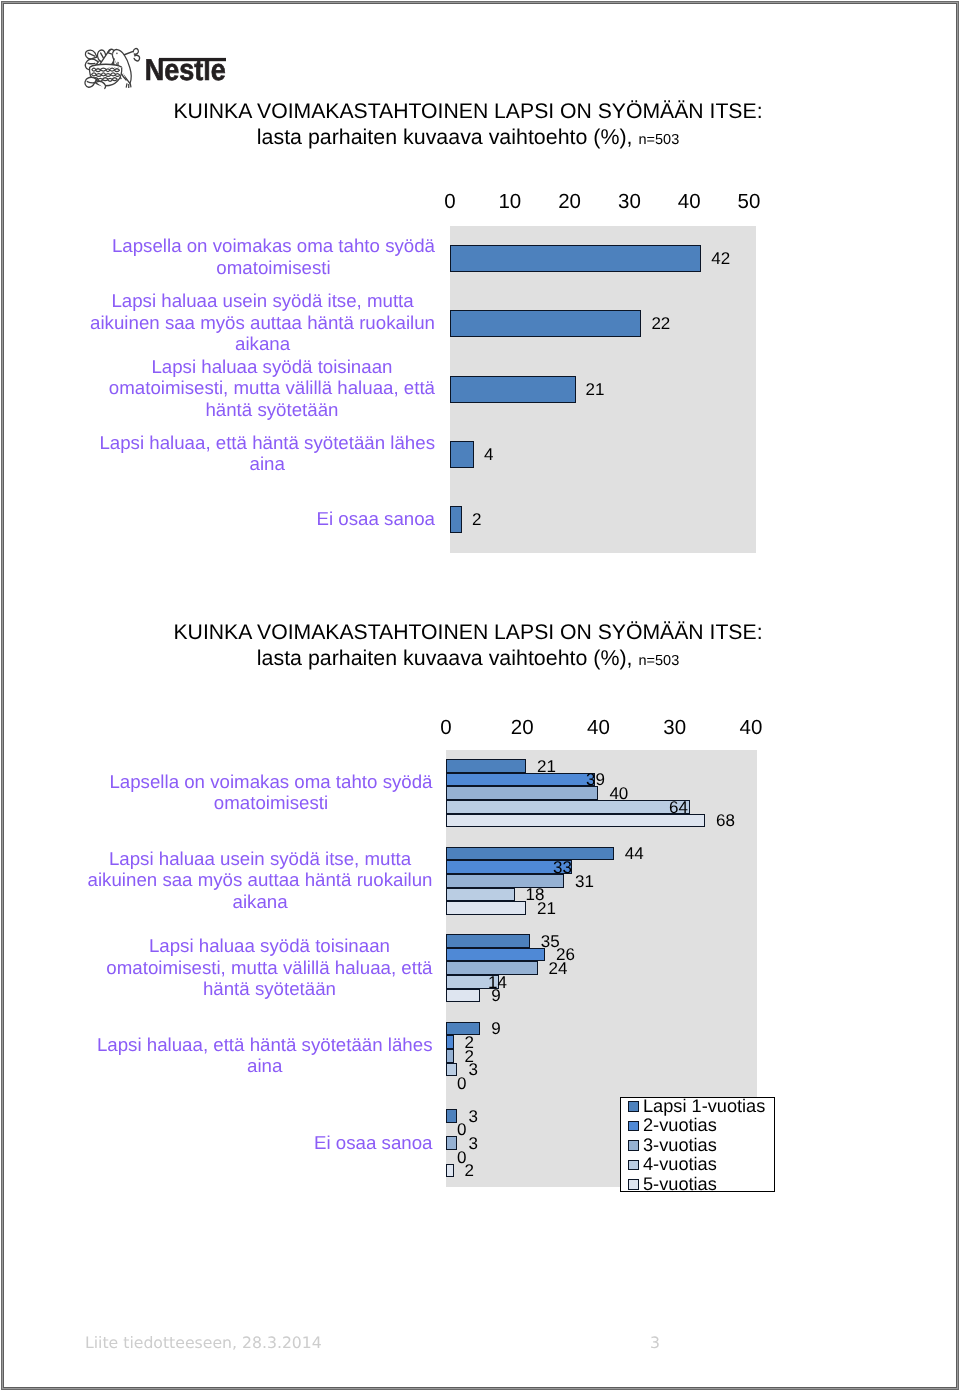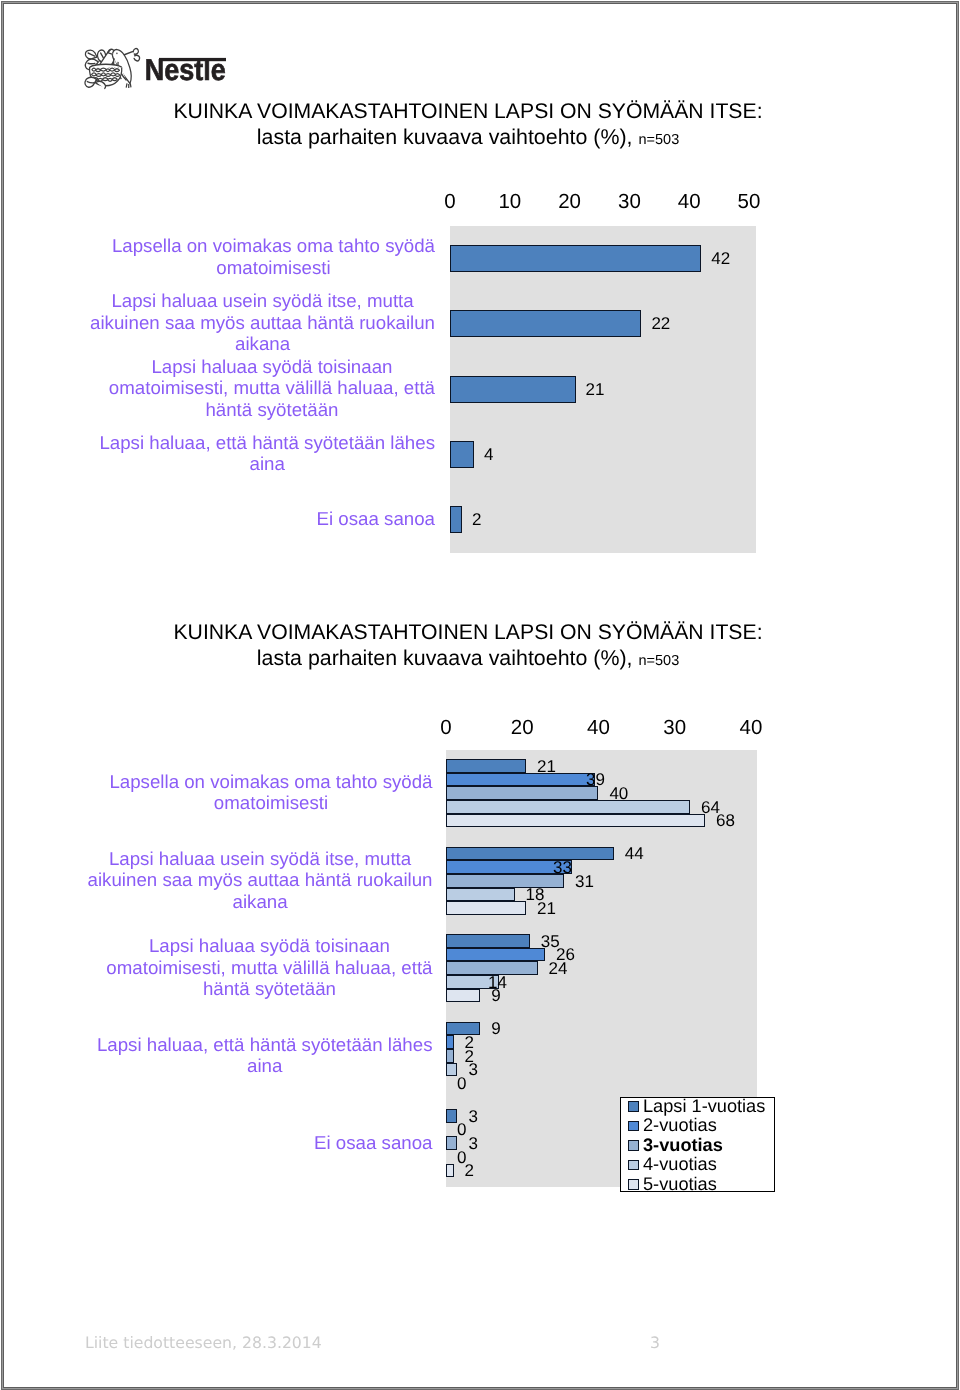--- a/index.html
+++ b/index.html
@@ -160,21 +160,21 @@
   <div class="xtick" style="left:598.4px;top:715.5px;">40</div>
   <div class="xtick" style="left:674.7px;top:715.5px;">30</div>
   <div class="xtick" style="left:750.9px;top:715.5px;">40</div>
   <div class="bar" style="left:446.0px;top:759.25px;width:80.0px;height:13.6px;background:#4d81bd;"></div>
   <div class="dlab" style="left:537.0px;top:756.85px;">21</div>
   <div class="bar" style="left:446.0px;top:772.85px;width:148.6px;height:13.6px;background:#4f89d6;"></div>
   <div class="dlab" style="left:586px;top:770.45px;">39</div>
   <div class="bar" style="left:446.0px;top:786.45px;width:152.4px;height:13.6px;background:#95b1d3;"></div>
   <div class="dlab" style="left:609.4px;top:784.05px;">40</div>
   <div class="bar" style="left:446.0px;top:800.05px;width:243.9px;height:13.6px;background:#bacde3;"></div>
-  <div class="dlab" style="left:701px;top:797.65px;">64</div>
+  <div class="dlab" style="left:669px;top:797.65px;">64</div>
   <div class="bar" style="left:446.0px;top:813.65px;width:259.1px;height:13.6px;background:#dee5f0;"></div>
   <div class="dlab" style="left:716.1px;top:811.25px;">68</div>
   <div class="bar" style="left:446.0px;top:846.75px;width:167.7px;height:13.6px;background:#4d81bd;"></div>
   <div class="dlab" style="left:624.7px;top:844.35px;">44</div>
   <div class="bar" style="left:446.0px;top:860.35px;width:125.8px;height:13.6px;background:#4f89d6;"></div>
   <div class="dlab" style="left:553px;top:857.95px;">33</div>
   <div class="bar" style="left:446.0px;top:873.95px;width:118.1px;height:13.6px;background:#95b1d3;"></div>
   <div class="dlab" style="left:575.1px;top:871.55px;">31</div>
   <div class="bar" style="left:446.0px;top:887.55px;width:68.6px;height:13.6px;background:#bacde3;"></div>
   <div class="dlab" style="left:525.6px;top:885.15px;">18</div>
@@ -227,21 +227,21 @@
     </div>
   <div class="catlab" style="right:527.5px;top:1131.7px;">
       <div class="catline">Ei osaa sanoa</div>
     </div>
   <div class="legend" style="left:619.5px;top:1096.5px;width:155.0px;height:95.0px;"></div>
   <div class="legsw" style="left:628.1px;top:1101.3px;background:#4d81bd;"></div>
   <div class="legitem" style="left:643.0px;top:1096.9px;">Lapsi 1-vuotias</div>
   <div class="legsw" style="left:628.1px;top:1120.7px;background:#4f89d6;"></div>
   <div class="legitem" style="left:643.0px;top:1116.3px;">2-vuotias</div>
   <div class="legsw" style="left:628.1px;top:1140.1px;background:#95b1d3;"></div>
-  <div class="legitem" style="left:643.0px;top:1135.7px;font-weight:bold;">3-vuotias</div>
+  <div class="legitem" style="left:643.0px;top:1135.7px;">3-vuotias</div>
   <div class="legsw" style="left:628.1px;top:1159.5px;background:#bacde3;"></div>
   <div class="legitem" style="left:643.0px;top:1155.1px;">4-vuotias</div>
   <div class="legsw" style="left:628.1px;top:1178.9px;background:#dee5f0;"></div>
   <div class="legitem" style="left:643.0px;top:1174.5px;">5-vuotias</div>
 
   <div class="footer-note">Liite tiedotteeseen, 28.3.2014</div>
   <div class="footer-page">3</div>
 </div>
 
 </body></html>

